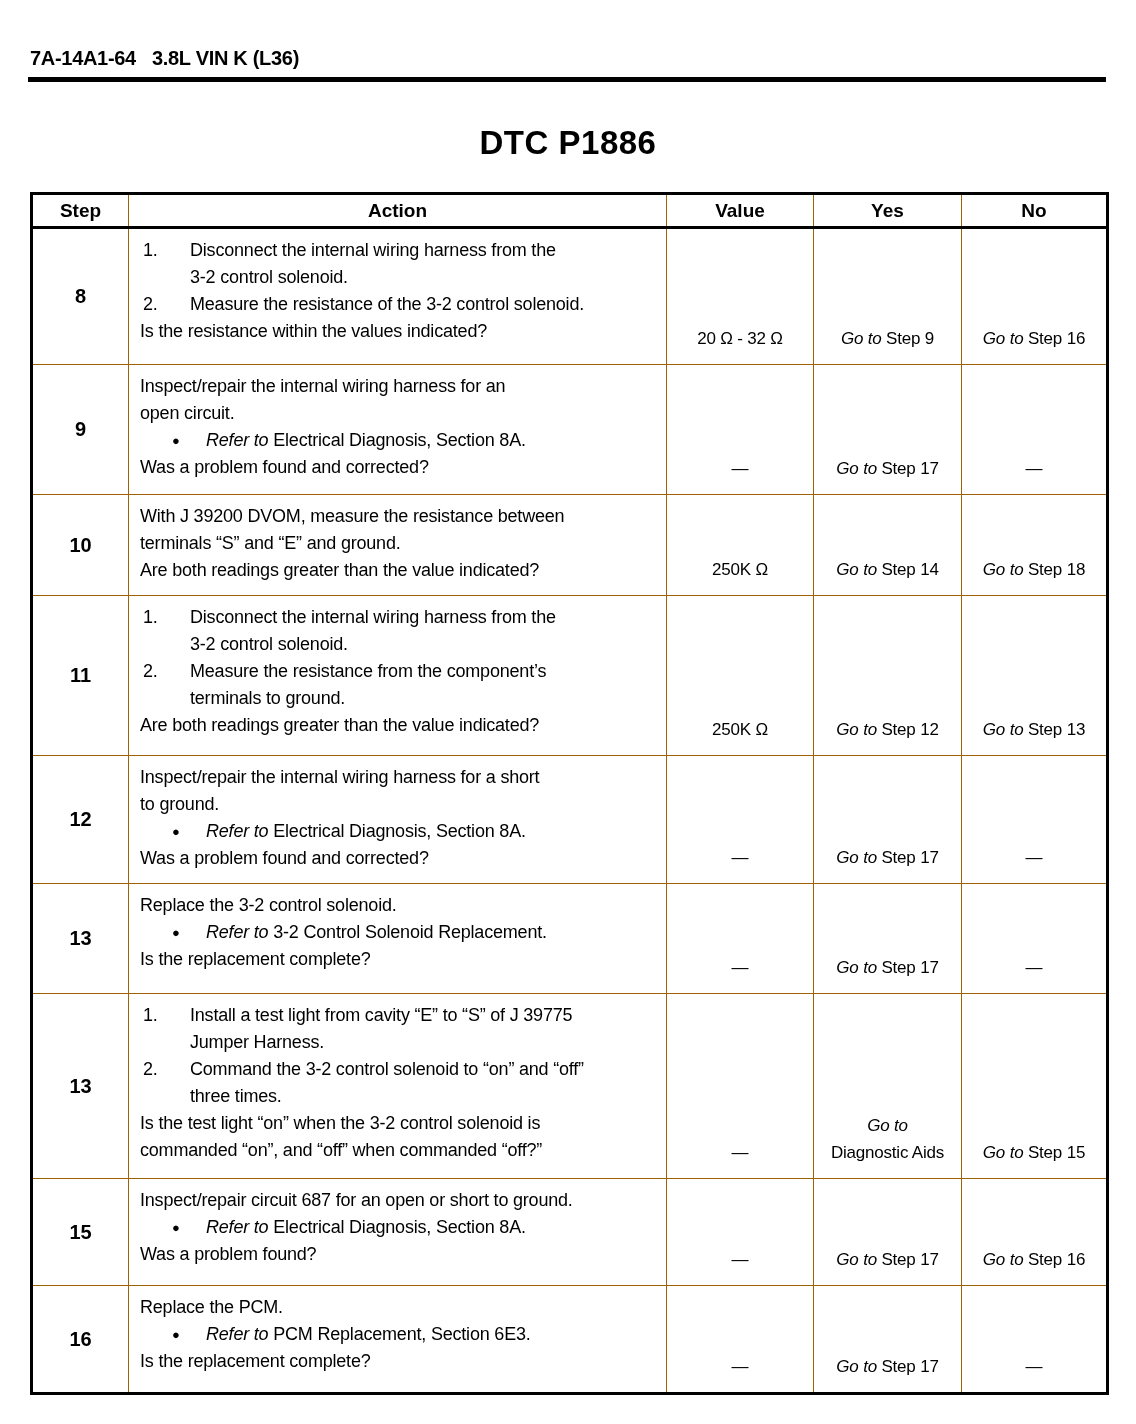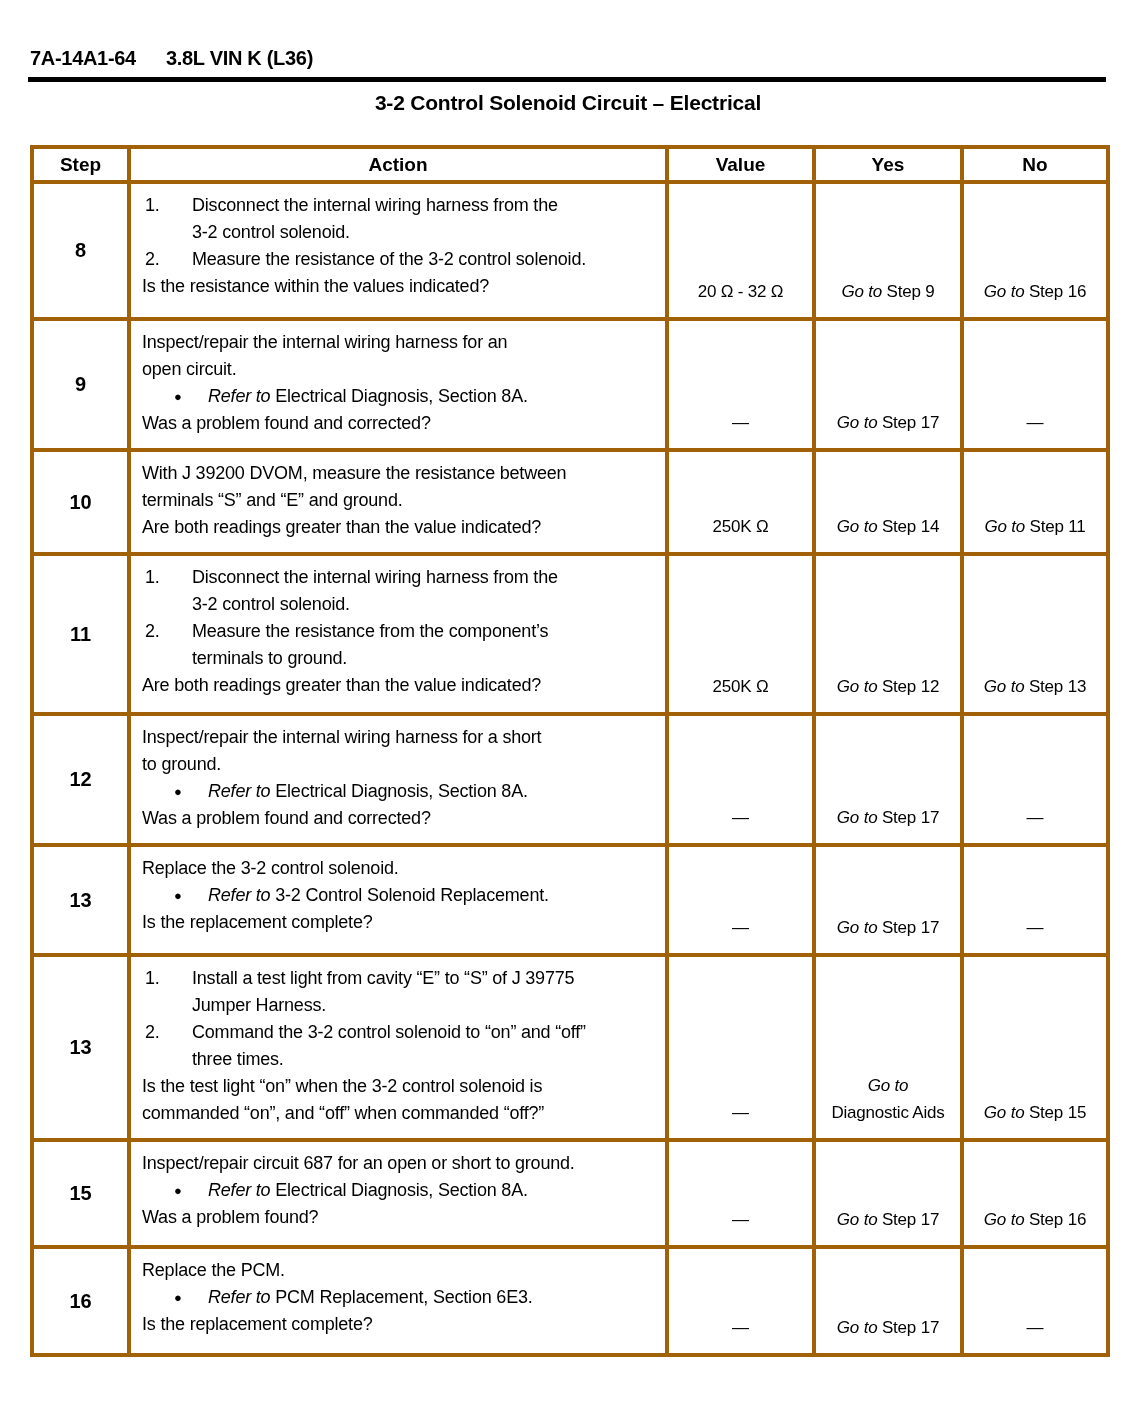--- a/index.html
+++ b/index.html
@@ -11,21 +11,21 @@
   }
   .page{padding-top:47px;}
   
   .running-header{
     display:flex;align-items:baseline;
     padding-left:30px;
     font-weight:bold;font-size:20px;letter-spacing:-0.3px;
     white-space:nowrap;
   }
   .doc-title{margin-left:47px;}
-  .variant{margin-left:30px;}
+  .variant{margin-left:16px;}
   .header-rule{
     height:5px;background:#000;
     margin:7px 0 0 28px;width:1078px;
   }
   
   .dtc-title{
     text-align:center;font-weight:bold;
     font-size:33px;letter-spacing:0.5px;
     margin-top:42px;
   }
@@ -33,21 +33,21 @@
     text-align:center;font-weight:bold;
     font-size:21px;letter-spacing:-0.2px;
     margin-top:9px;
   }
   
   table.diag-table{
     border-collapse:collapse;table-layout:fixed;
     margin:30px 0 0 30px;width:1076px;
     border:3px solid #000;
   }
-  .diag-table th,.diag-table td{border:4px solid #a16207;}
+  .diag-table th,.diag-table td{border:1px solid #a16207;}
   .diag-table thead th{
     font-size:19px;font-weight:bold;text-align:center;
     height:31px;border-bottom:3px solid #000;
     padding:0;
   }
   td.step-cell{
     text-align:center;vertical-align:middle;
     font-weight:bold;font-size:20px;
   }
   td.action-cell{padding:0;vertical-align:top;}
@@ -75,21 +75,21 @@
 <body>
 
 <div class="page">
 
   <div class="running-header">
     <span>7A-14A1-64</span>
     <span class="variant">3.8L VIN K (L36)</span>
   </div>
   <div class="header-rule"></div>
 
-  <div class="dtc-subtitle">3-2 Control Solenoid Circuit – Electrical</div>
+  <div class="dtc-title">DTC P1886</div>
 
   <table class="diag-table">
     <colgroup>
       <col style="width:97px">
       <col style="width:538px">
       <col style="width:147px">
       <col style="width:148px">
       <col style="width:146px">
     </colgroup>
     <thead>
@@ -157,21 +157,21 @@
                 <div class="line">With J 39200 DVOM, measure the resistance between</div>
                 <div class="line">terminals “S” and “E” and ground.</div>
               </div>
               <div class="item-question">
                 <div class="line">Are both readings greater than the value indicated?</div>
               </div>
             </div>
           </td>
           <td class="value-cell"><span class="value-text">250K Ω</span></td>
           <td class="yes-cell"><span class="goto"><i>Go to</i> <span>Step 14</span></span></td>
-          <td class="no-cell"><span class="goto"><i>Go to</i> <span>Step 11</span></span></td>
+          <td class="no-cell"><span class="goto"><i>Go to</i> <span>Step 18</span></span></td>
         </tr>
         <tr class="table-row" style="height: 160px;">
           <td class="step-cell">11</td>
           <td class="action-cell">
             <div class="action-inner" style="min-height: 141px;">
               <div class="item-numbered">
                 <span class="num">1.</span>
                 <div class="itext">
                   <div class="line">Disconnect the internal wiring harness from the</div>
                   <div class="line">3-2 control solenoid.</div>

